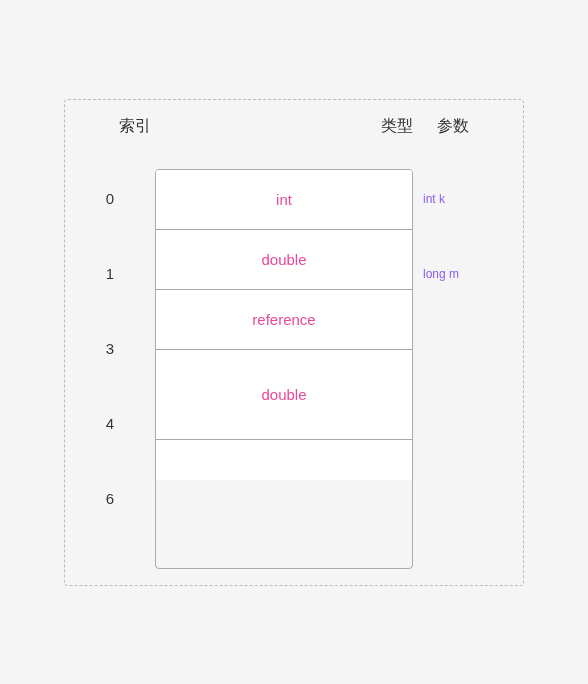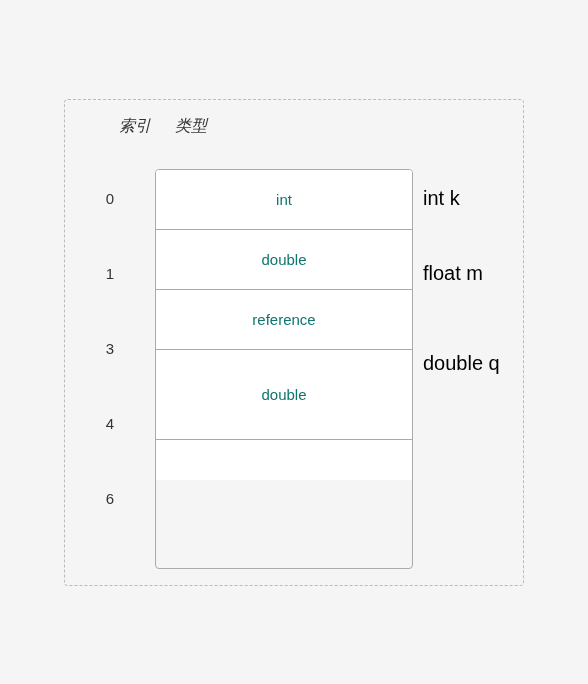--- a/index.html
+++ b/index.html
@@ -24,33 +24,32 @@
       padding: 20px 10px;
       position: relative;
     }
 
     .header-row {
       display: flex;
       justify-content: space-between;
       align-items: center;
       margin-bottom: 32px;
       padding: 0 20px;
-      font-style: italic;
     }
 
     .header-col {
       text-align: center;
       font-size: 16px;
       color: #333;
       min-width: 80px;
     }
 
     .header-col.center {
       flex: 1;
-      text-align: left;
+      text-align: right;
     }
 
     .content-area {
       display: flex;
       align-items: stretch;
       position: relative;
     }
 
     .index-col {
       width: 80px;
@@ -75,21 +74,21 @@
       overflow: hidden;
     }
 
     .type-cell {
       border-bottom: 1px solid #aaa;
       display: flex;
       align-items: center;
       justify-content: center;
       text-align: center;
       font-size: 15px;
-      color: #0f766e;
+      color: #ec4899;
       background: #fff;
     }
 
     .type-cell:last-child {
       border-bottom: none;
     }
 
     
     .row-int    { height: 60px; }
     .row-long   { height: 90px; }
@@ -102,22 +101,22 @@
       display: flex;
       align-items: center;
       justify-content: center;
       font-size: 15px;
       color: #333;
     }
 
     .param-item {
       display: flex;
       align-items: center;
-      font-size: 20px;
-      color: #000000;
+      font-size: 12px;
+      color: #8b5cf6;
       text-align: right;
     }
 
     
     .index-item.row-int    { height: 60px; }
     .index-item.row-long   { height: 90px; }
     .index-item.row-float  { height: 60px; }
     .index-item.row-double { height: 90px; }
     .index-item.row-ref    { height: 60px; }
     .index-item.row-empty  { height: 40px; }
@@ -138,20 +137,21 @@
   </style>
 </head>
 <body>
 
 <div class="diagram-container">
   <div class="outer-border">
 
     <div class="header-row">
       <div class="header-col">索引</div>
       <div class="header-col center">类型</div>
+      <div class="header-col">参数</div>
     </div>
 
     <div class="content-area">
 
       <div class="index-col">
         <div class="index-item row-int">0</div>
         <div class="index-item row-long">1</div>
         <div class="index-item row-float">3</div>
         <div class="index-item row-double">4</div>
         <div class="index-item row-ref">6</div>
@@ -161,20 +161,19 @@
       <div class="type-col">
         <div class="type-cell row-int">int</div>
         <div class="type-cell row-float">double</div>
         <div class="type-cell row-ref">reference</div>
         <div class="type-cell row-double">double</div>
         <div class="type-cell row-empty"></div>
       </div>
 
       <div class="param-col">
         <div class="param-item row-int">int k</div>
-        <div class="param-item row-long">float m</div>
-        <div class="param-item row-double">double q</div>
+        <div class="param-item row-long">long m</div>
         <div class="param-item row-empty"></div>
       </div>
 
     </div>
   </div>
 </div>
 
 </body></html>

